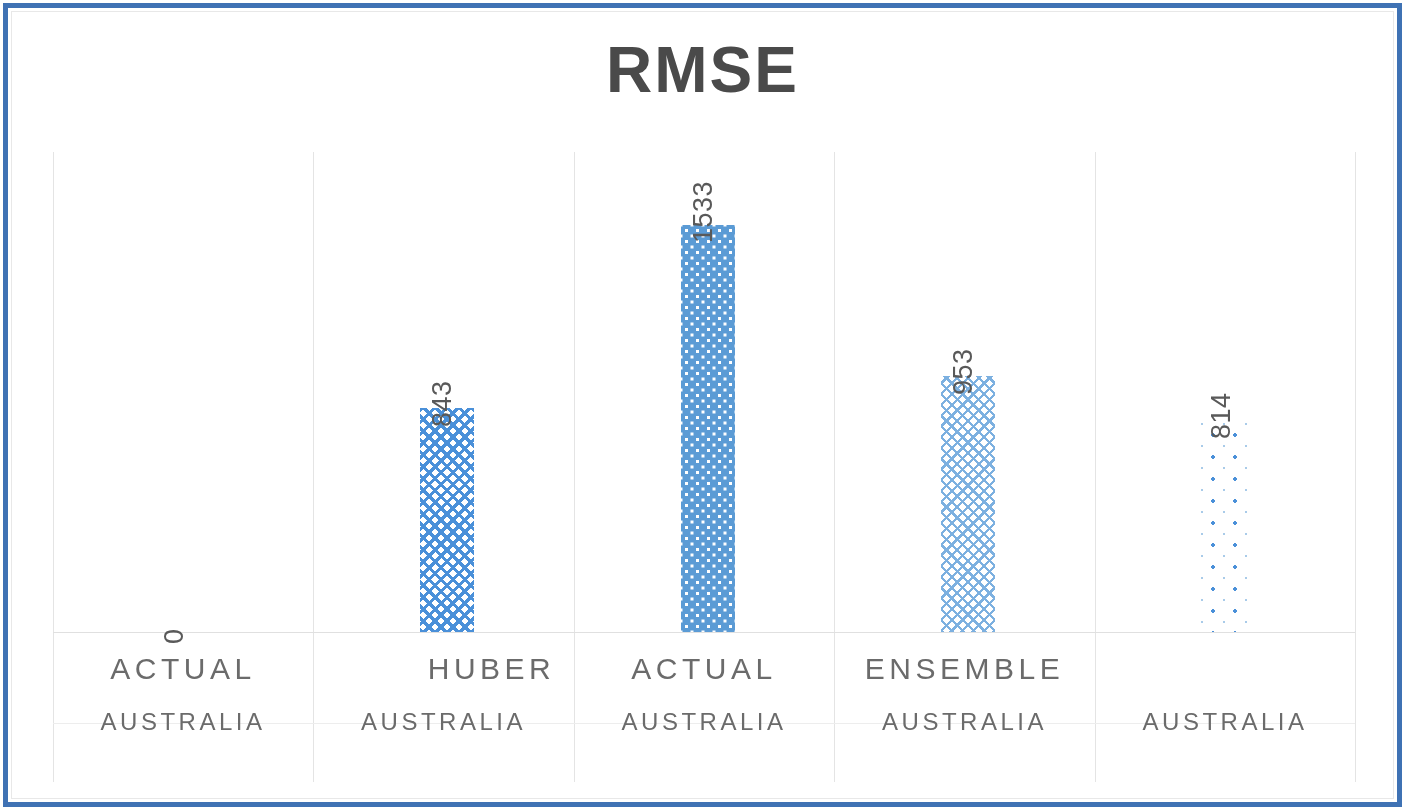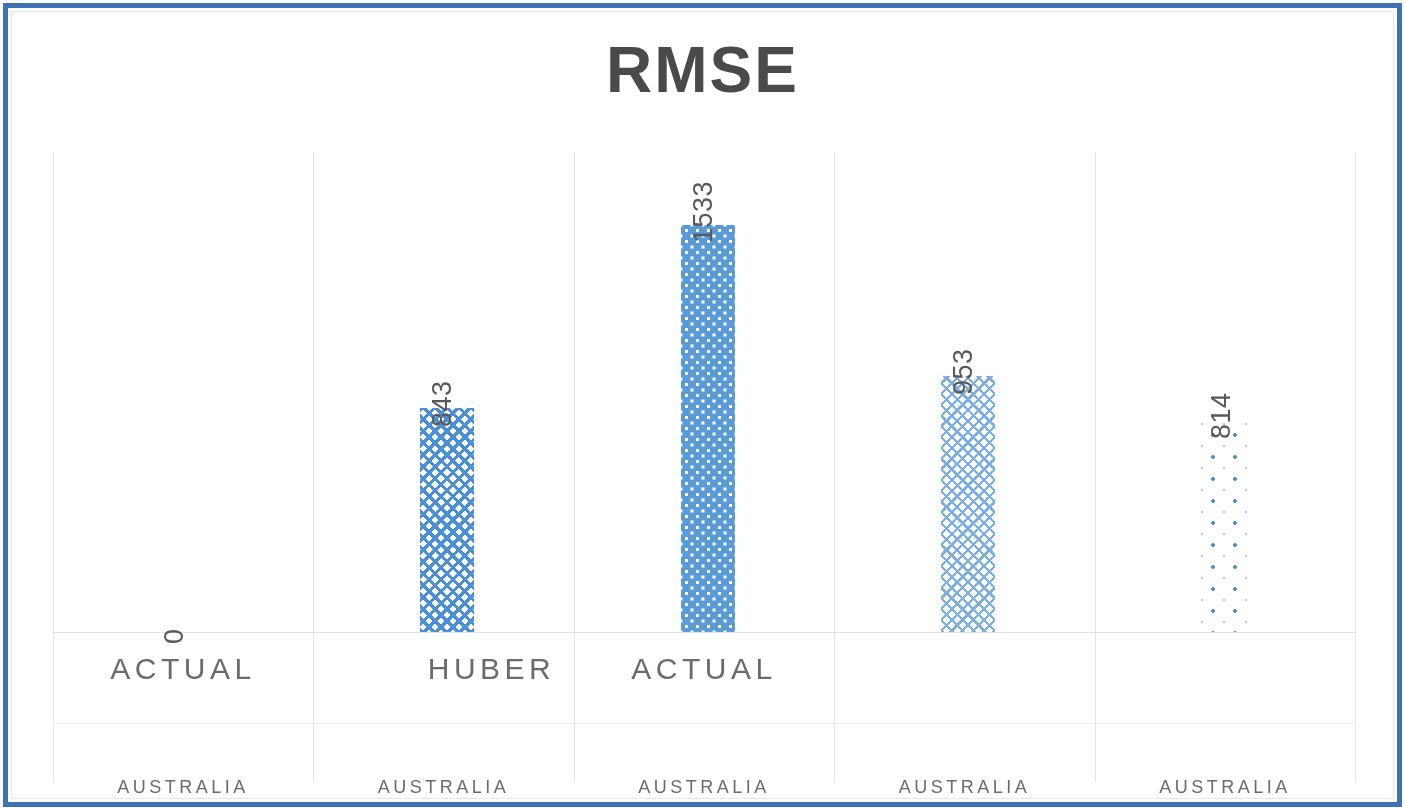--- a/index.html
+++ b/index.html
@@ -150,22 +150,22 @@
     color: #6b6b6b;
     white-space: pre-line;
   }
   .cat-row1 {
     top: 650px;
     font-size: 30px;
     letter-spacing: 4.5px;
     line-height: 37px;
   }
   .cat-row2 {
-    top: 772px;
-    font-size: 18px;
+    top: 707px;
+    font-size: 24px;
     letter-spacing: 3.5px;
     line-height: 30px;
   }
 </style>
 </head>
 <body>
 
 <div id="frame">
 
   <div class="outer-border"></div>
@@ -194,20 +194,21 @@
 
   <div class="data-label" style="left:190px; top:613px;">0</div>
   <div class="data-label" style="left:458px; top:396px;">843</div>
   <div class="data-label" style="left:719px; top:212px;">1533</div>
   <div class="data-label" style="left:979px; top:364px;">953</div>
   <div class="data-label" style="left:1237px; top:408px;">814</div>
 
   <div class="cat-row1" style="left:53px; width:260px;">ACTUAL</div>
   <div class="cat-row1" style="left:313px; width:261px;padding-left:48px;">HUBER</div>
   <div class="cat-row1" style="left:574px; width:260px;">ACTUAL</div>
+  <div class="cat-row1" style="left:834px; width:261px;">ENSEMBLE</div>
 
   <div class="cat-row2" style="left:53px; width:260px;">AUSTRALIA</div>
   <div class="cat-row2" style="left:313px; width:261px;">AUSTRALIA</div>
   <div class="cat-row2" style="left:574px; width:260px;">AUSTRALIA</div>
   <div class="cat-row2" style="left:834px; width:261px;">AUSTRALIA</div>
   <div class="cat-row2" style="left:1095px; width:260px;">AUSTRALIA</div>
 
 </div>
 
 </body></html>

